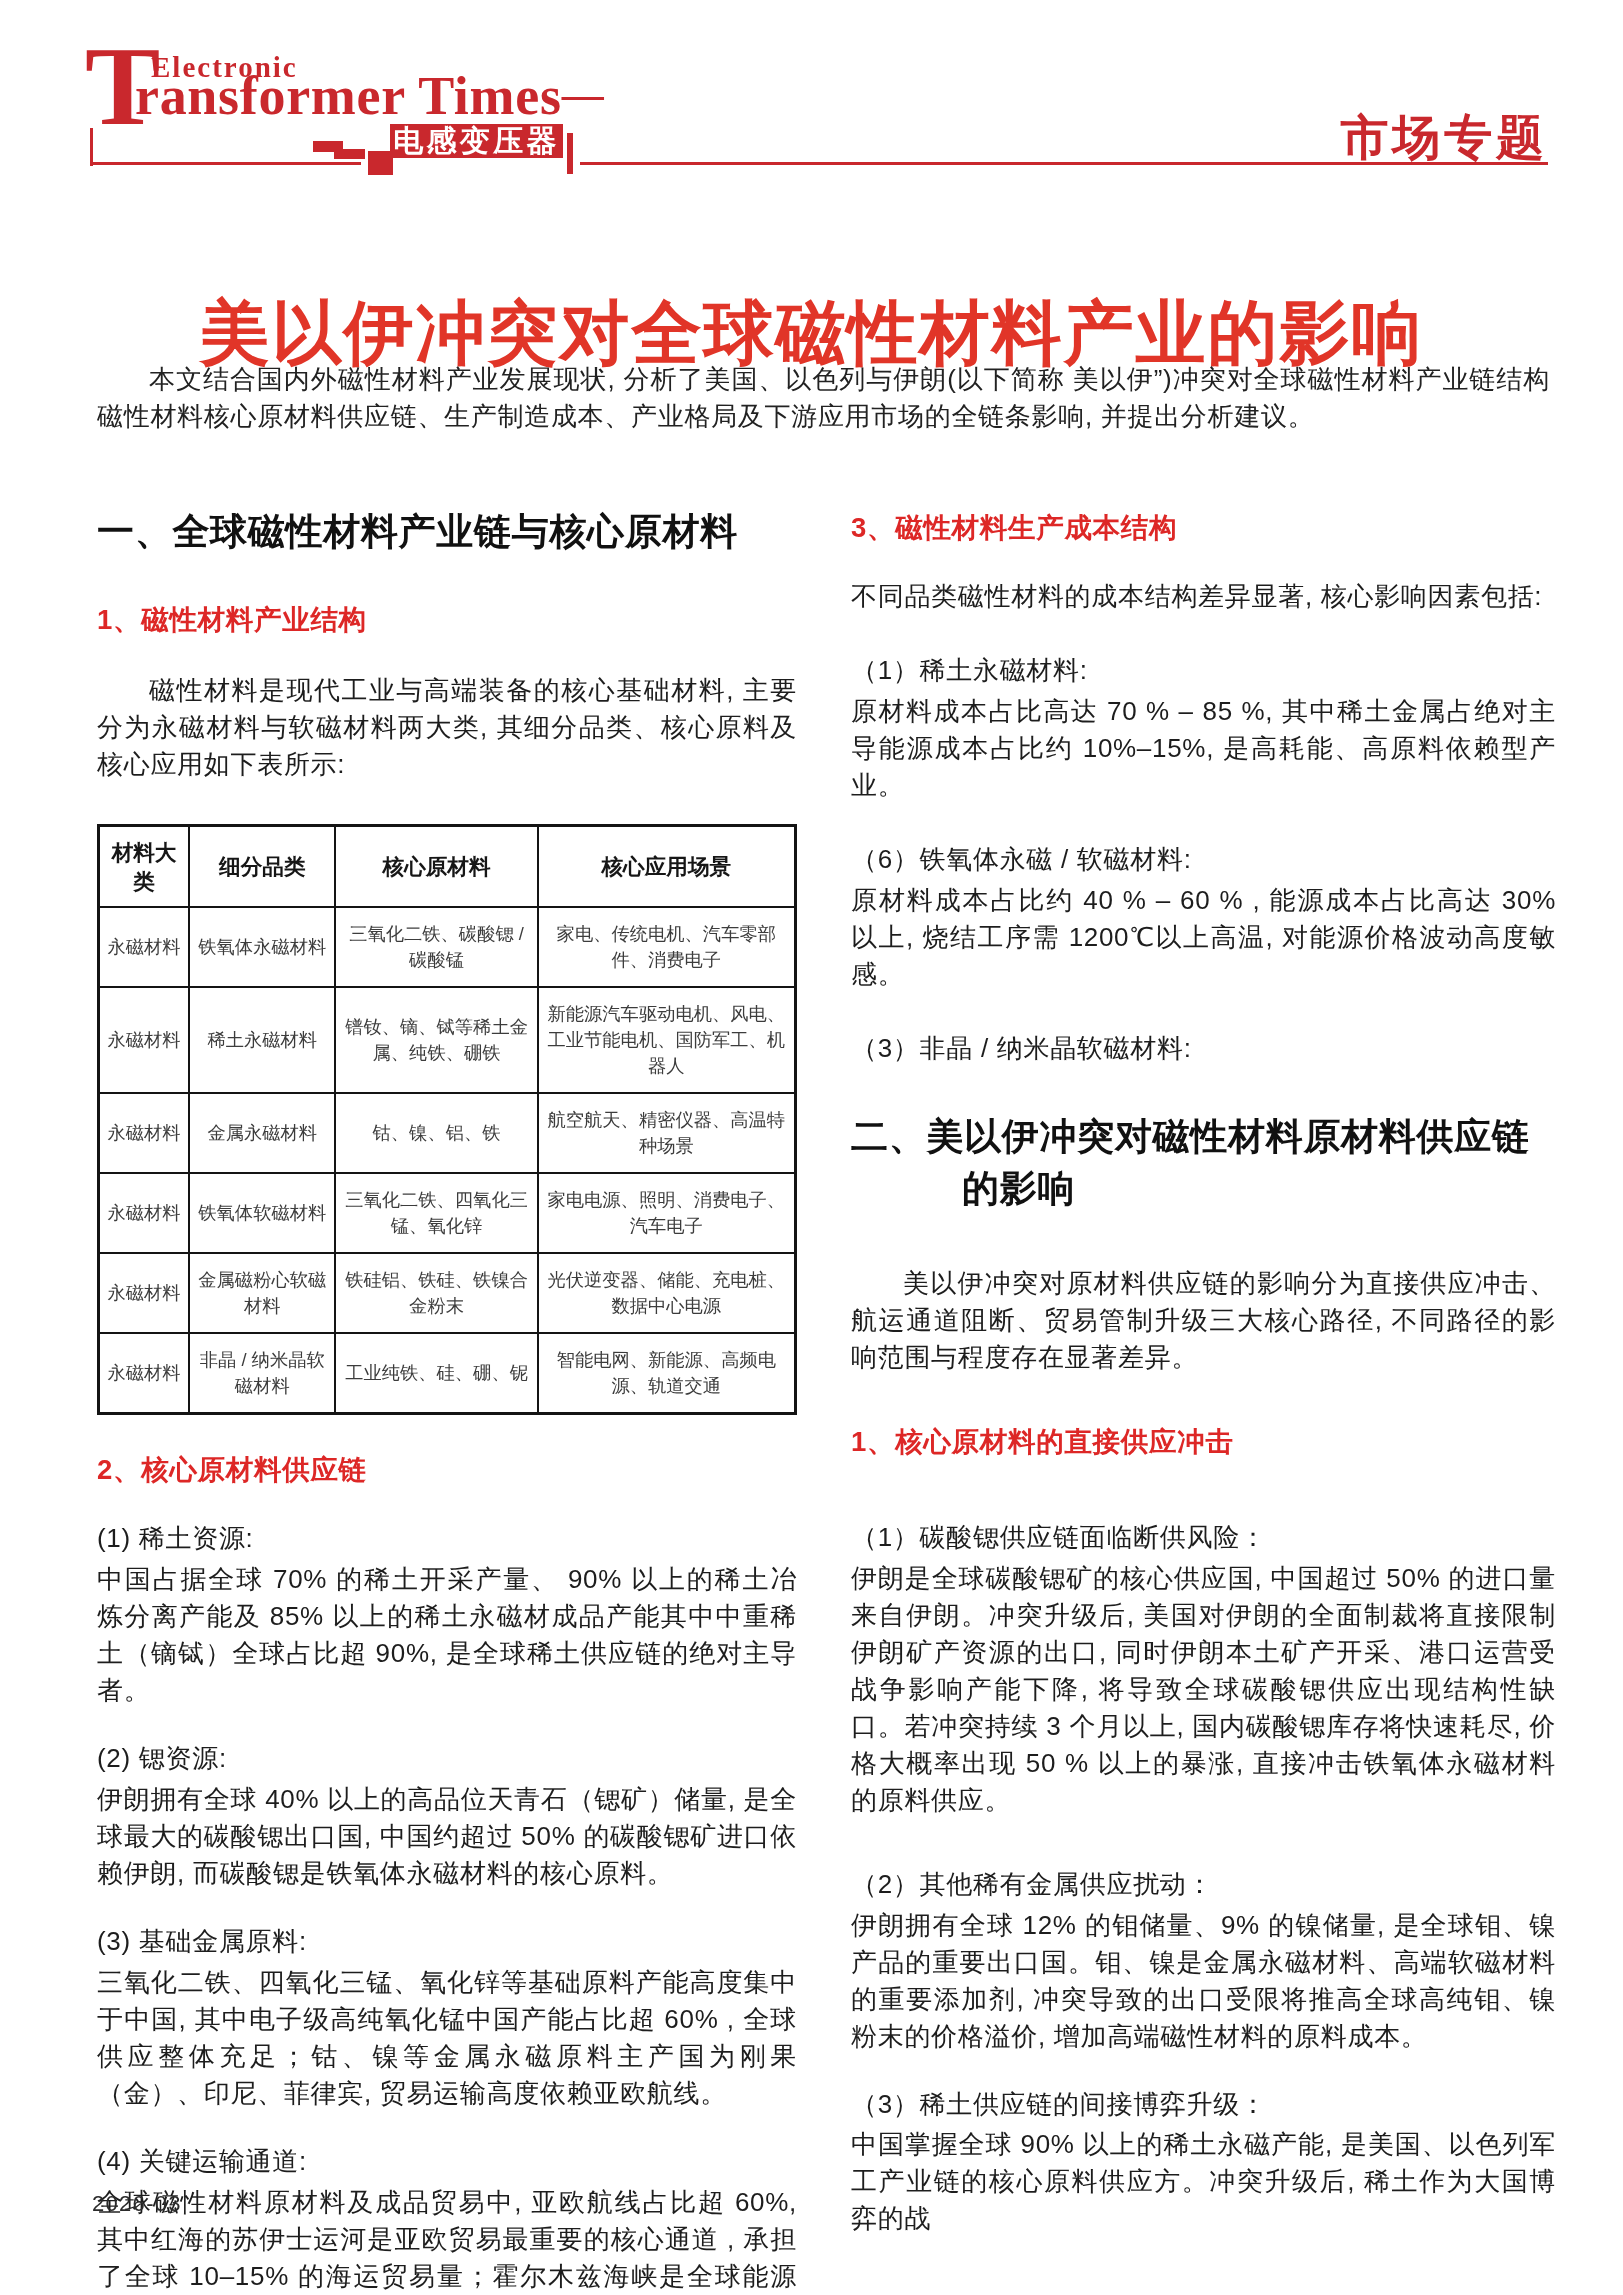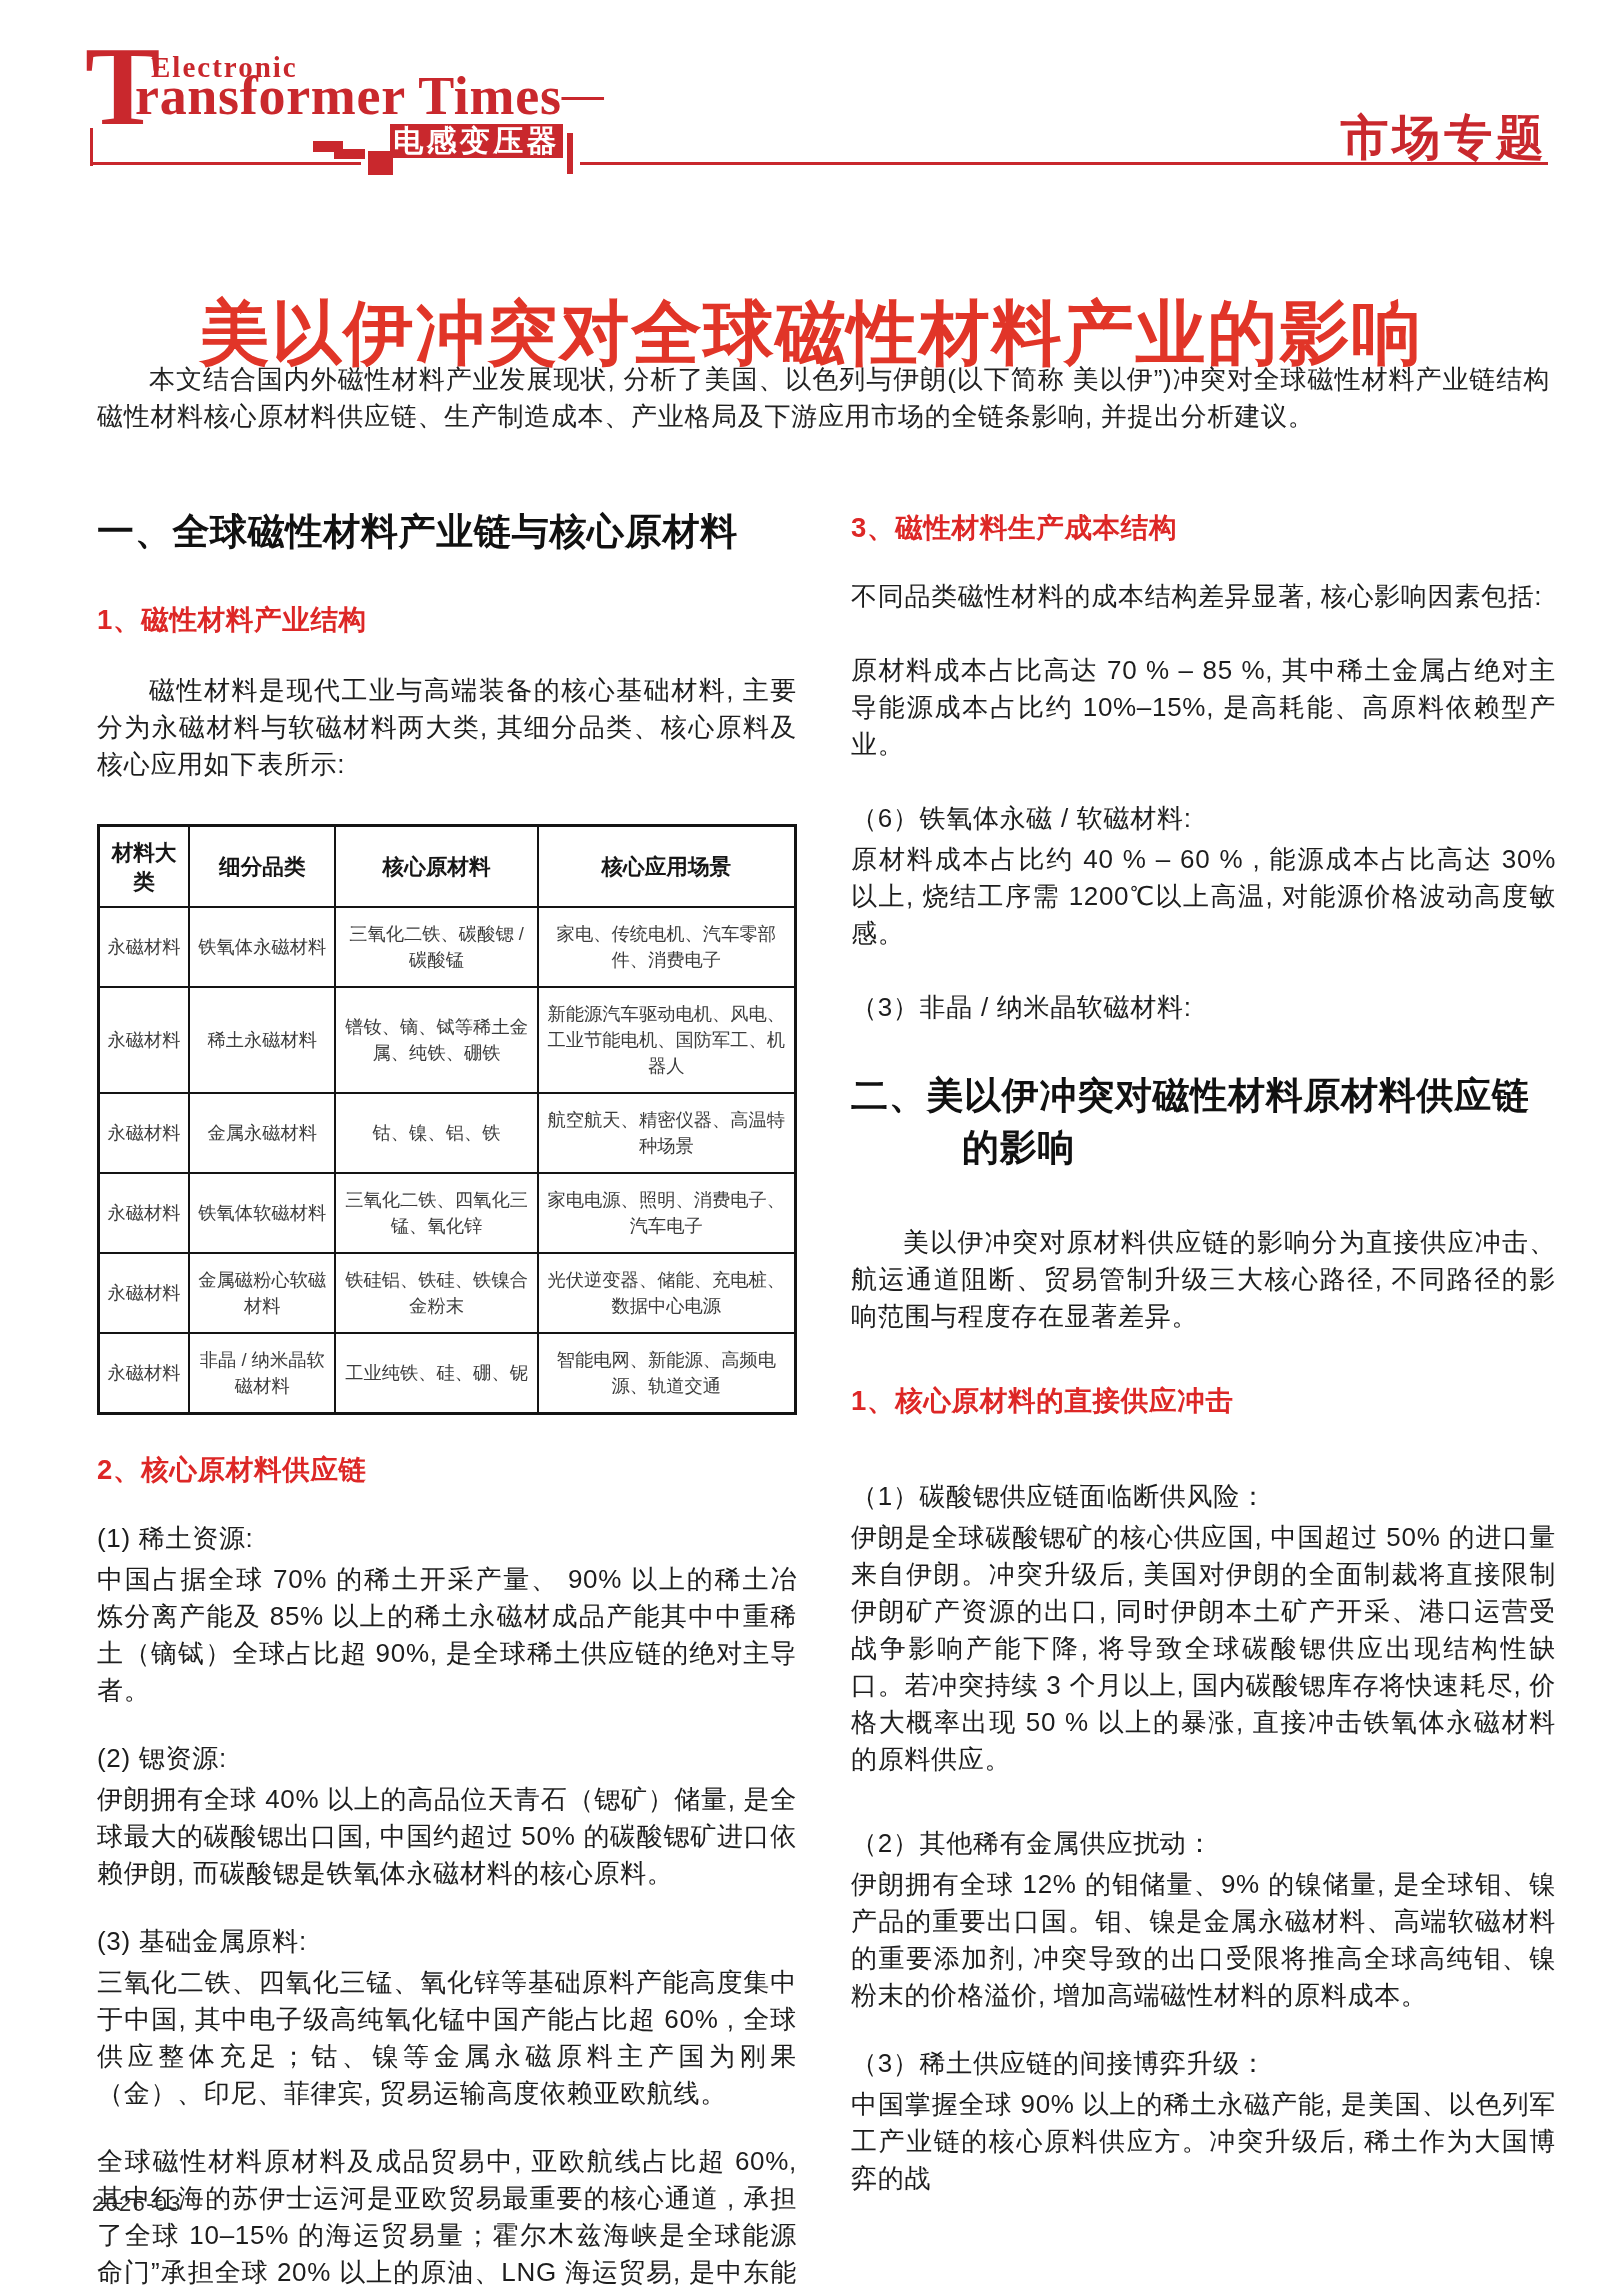--- a/index.html
+++ b/index.html
@@ -159,30 +159,32 @@
       </div>
       <div class="item">
         <p class="item-title">(2) 锶资源:</p>
         <p class="para">伊朗拥有全球 40% 以上的高品位天青石（锶矿）储量, 是全球最大的碳酸锶出口国, 中国约超过 50% 的碳酸锶矿进口依赖伊朗, 而碳酸锶是铁氧体永磁材料的核心原料。</p>
       </div>
       <div class="item">
         <p class="item-title">(3) 基础金属原料:</p>
         <p class="para">三氧化二铁、四氧化三锰、氧化锌等基础原料产能高度集中于中国, 其中电子级高纯氧化锰中国产能占比超 60% , 全球供应整体充足；钴、镍等金属永磁原料主产国为刚果（金）、印尼、菲律宾, 贸易运输高度依赖亚欧航线。</p>
       </div>
       <div class="item">
+        <p class="item-title">(4) 关键运输通道:</p>
         <p class="para">全球磁性材料原材料及成品贸易中, 亚欧航线占比超 60%, 其中红海的苏伊士运河是亚欧贸易最重要的核心通道 , 承担了全球 10–15% 的海运贸易量；霍尔木兹海峡是全球能源 命门”承担全球 20% 以上的原油、LNG 海运贸易, 是中东能源与原材料出口的唯一海</p>
 
       </div>
     </div>
 
     <div class="col-right">
       <div class="h3red">3、磁性材料生产成本结构</div>
       <p class="para mb56">不同品类磁性材料的成本结构差异显著, 核心影响因素包括:</p>
 
       <div class="item item-gap56">
+        <p class="item-title">（1）稀土永磁材料:</p>
         <p class="para">原材料成本占比高达 70 % – 85 %, 其中稀土金属占绝对主导能源成本占比约 10%–15%, 是高耗能、高原料依赖型产业。</p>
       </div>
       <div class="item item-gap56">
         <p class="item-title">（6）铁氧体永磁 / 软磁材料:</p>
         <p class="para">原材料成本占比约 40 % – 60 % , 能源成本占比高达 30% 以上, 烧结工序需 1200℃以上高温, 对能源价格波动高度敏感。</p>
       </div>
       <div class="item">
         <p class="item-title">（3）非晶 / 纳米晶软磁材料:</p>
       </div>
 

